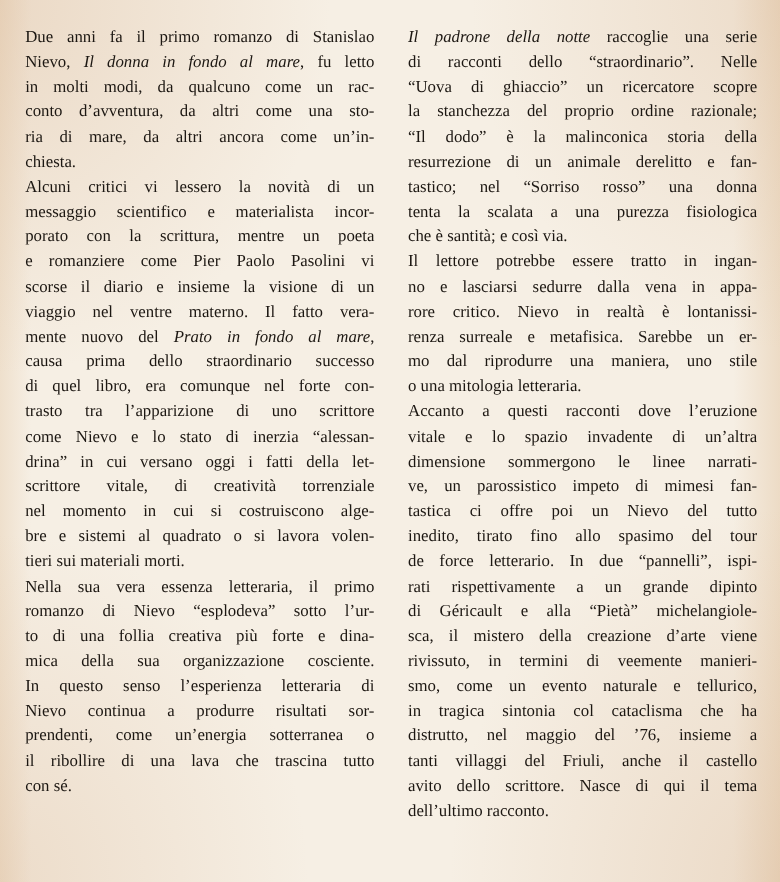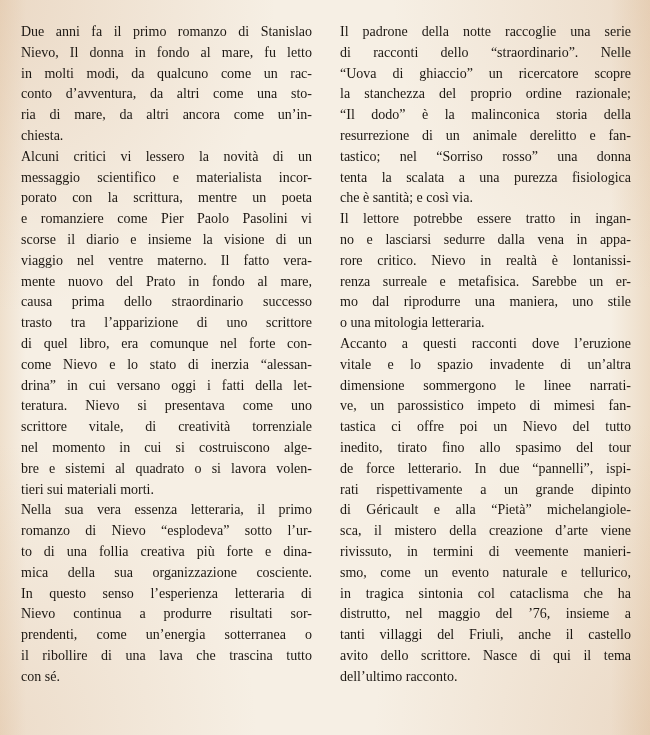--- a/index.html
+++ b/index.html
@@ -42,20 +42,21 @@
     .line {
       display: block;
       text-align: justify;
       text-align-last: justify;
       white-space: nowrap;
     }
     .line.last {
       text-align-last: left;
     }
     .line .it {
+      font-style: italic;
       margin-top: 28px;
     }
     .right-col {
       margin-left: 0;
     }
   </style>
 </head>
 <body>
 
 <div class="page">
@@ -70,25 +71,24 @@
       </p>
       <p>
         <span class="line"><span>Alcuni critici vi lessero la novità di un</span></span>
         <span class="line"><span>messaggio scientifico e materialista incor-</span></span>
         <span class="line"><span>porato con la scrittura, mentre un poeta</span></span>
         <span class="line"><span>e romanziere come Pier Paolo Pasolini vi</span></span>
         <span class="line"><span>scorse il diario e insieme la visione di un</span></span>
         <span class="line"><span>viaggio nel ventre materno. Il fatto vera-</span></span>
         <span class="line"><span>mente nuovo del </span><span class="it">Prato in fondo al mare</span><span>,</span></span>
         <span class="line"><span>causa prima dello straordinario successo</span></span>
+        <span class="line"><span>di quel libro, era comunque nel forte con-</span></span>
         <span class="line"><span>trasto tra l’apparizione di uno scrittore</span></span>
-        <span class="line"><span>di quel libro, era comunque nel forte con-</span></span>
         <span class="line"><span>come Nievo e lo stato di inerzia “alessan-</span></span>
         <span class="line"><span>drina” in cui versano oggi i fatti della let-</span></span>
-        <span class="line"><span>teratura. Nievo si presentava come uno</span></span>
         <span class="line"><span>scrittore vitale, di creatività torrenziale</span></span>
         <span class="line"><span>nel momento in cui si costruiscono alge-</span></span>
         <span class="line"><span>bre e sistemi al quadrato o si lavora volen-</span></span>
         <span class="line last"><span>tieri sui materiali morti.</span></span>
       </p>
       <p>
         <span class="line"><span>Nella sua vera essenza letteraria, il primo</span></span>
         <span class="line"><span>romanzo di Nievo “esplodeva” sotto l’ur-</span></span>
         <span class="line"><span>to di una follia creativa più forte e dina-</span></span>
         <span class="line"><span>mica della sua organizzazione cosciente.</span></span>

